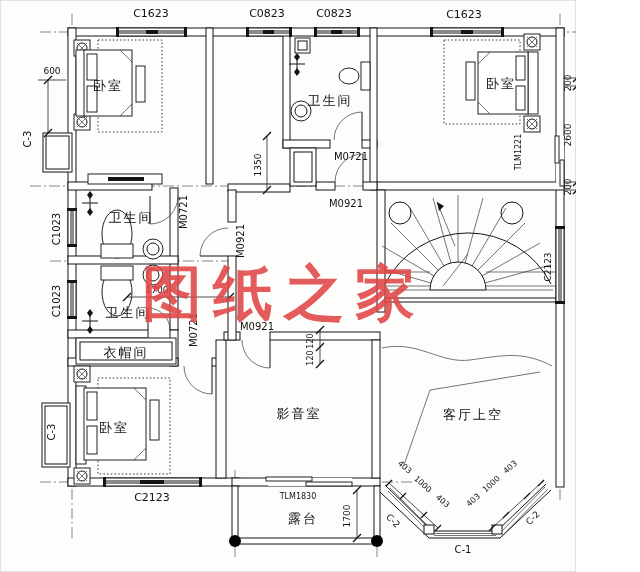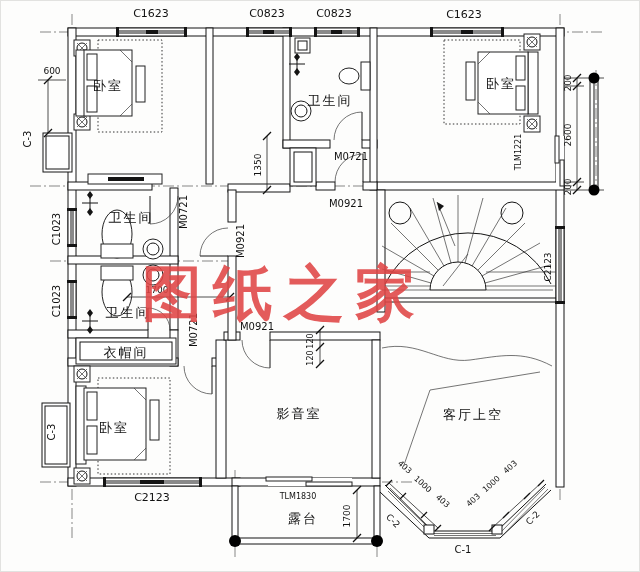--- a/index.html
+++ b/index.html
@@ -1,16 +1,16 @@
 <!DOCTYPE html>
 <html><head>
 <meta charset="utf-8">
 <style>
   html,body{margin:0;padding:0;background:#fff;}
-  #stage{position:relative;width:640px;height:572px;background:#fdfdfc;overflow:hidden;
+  #stage{position:relative;width:576px;height:572px;background:#fdfdfc;overflow:hidden;
          font-family:"DejaVu Sans",sans-serif;box-shadow:inset 0 0 0 1px #e2e2e0;}
   svg{display:block}
   .w   {fill:#fff;stroke:#141414;stroke-width:1;}
   .ln  {fill:none;stroke:#141414;stroke-width:1;}
   .thin{fill:none;stroke:#3a3a3a;stroke-width:.7;}
   .axis{fill:none;stroke:#555;stroke-width:.7;stroke-dasharray:11 3 2 3;}
   .dim {fill:none;stroke:#222;stroke-width:.8;}
   .tick{stroke:#111;stroke-width:1.3;}
   .cap {fill:#141414;stroke:none;}
   .dot {fill:#000;stroke:none;}

